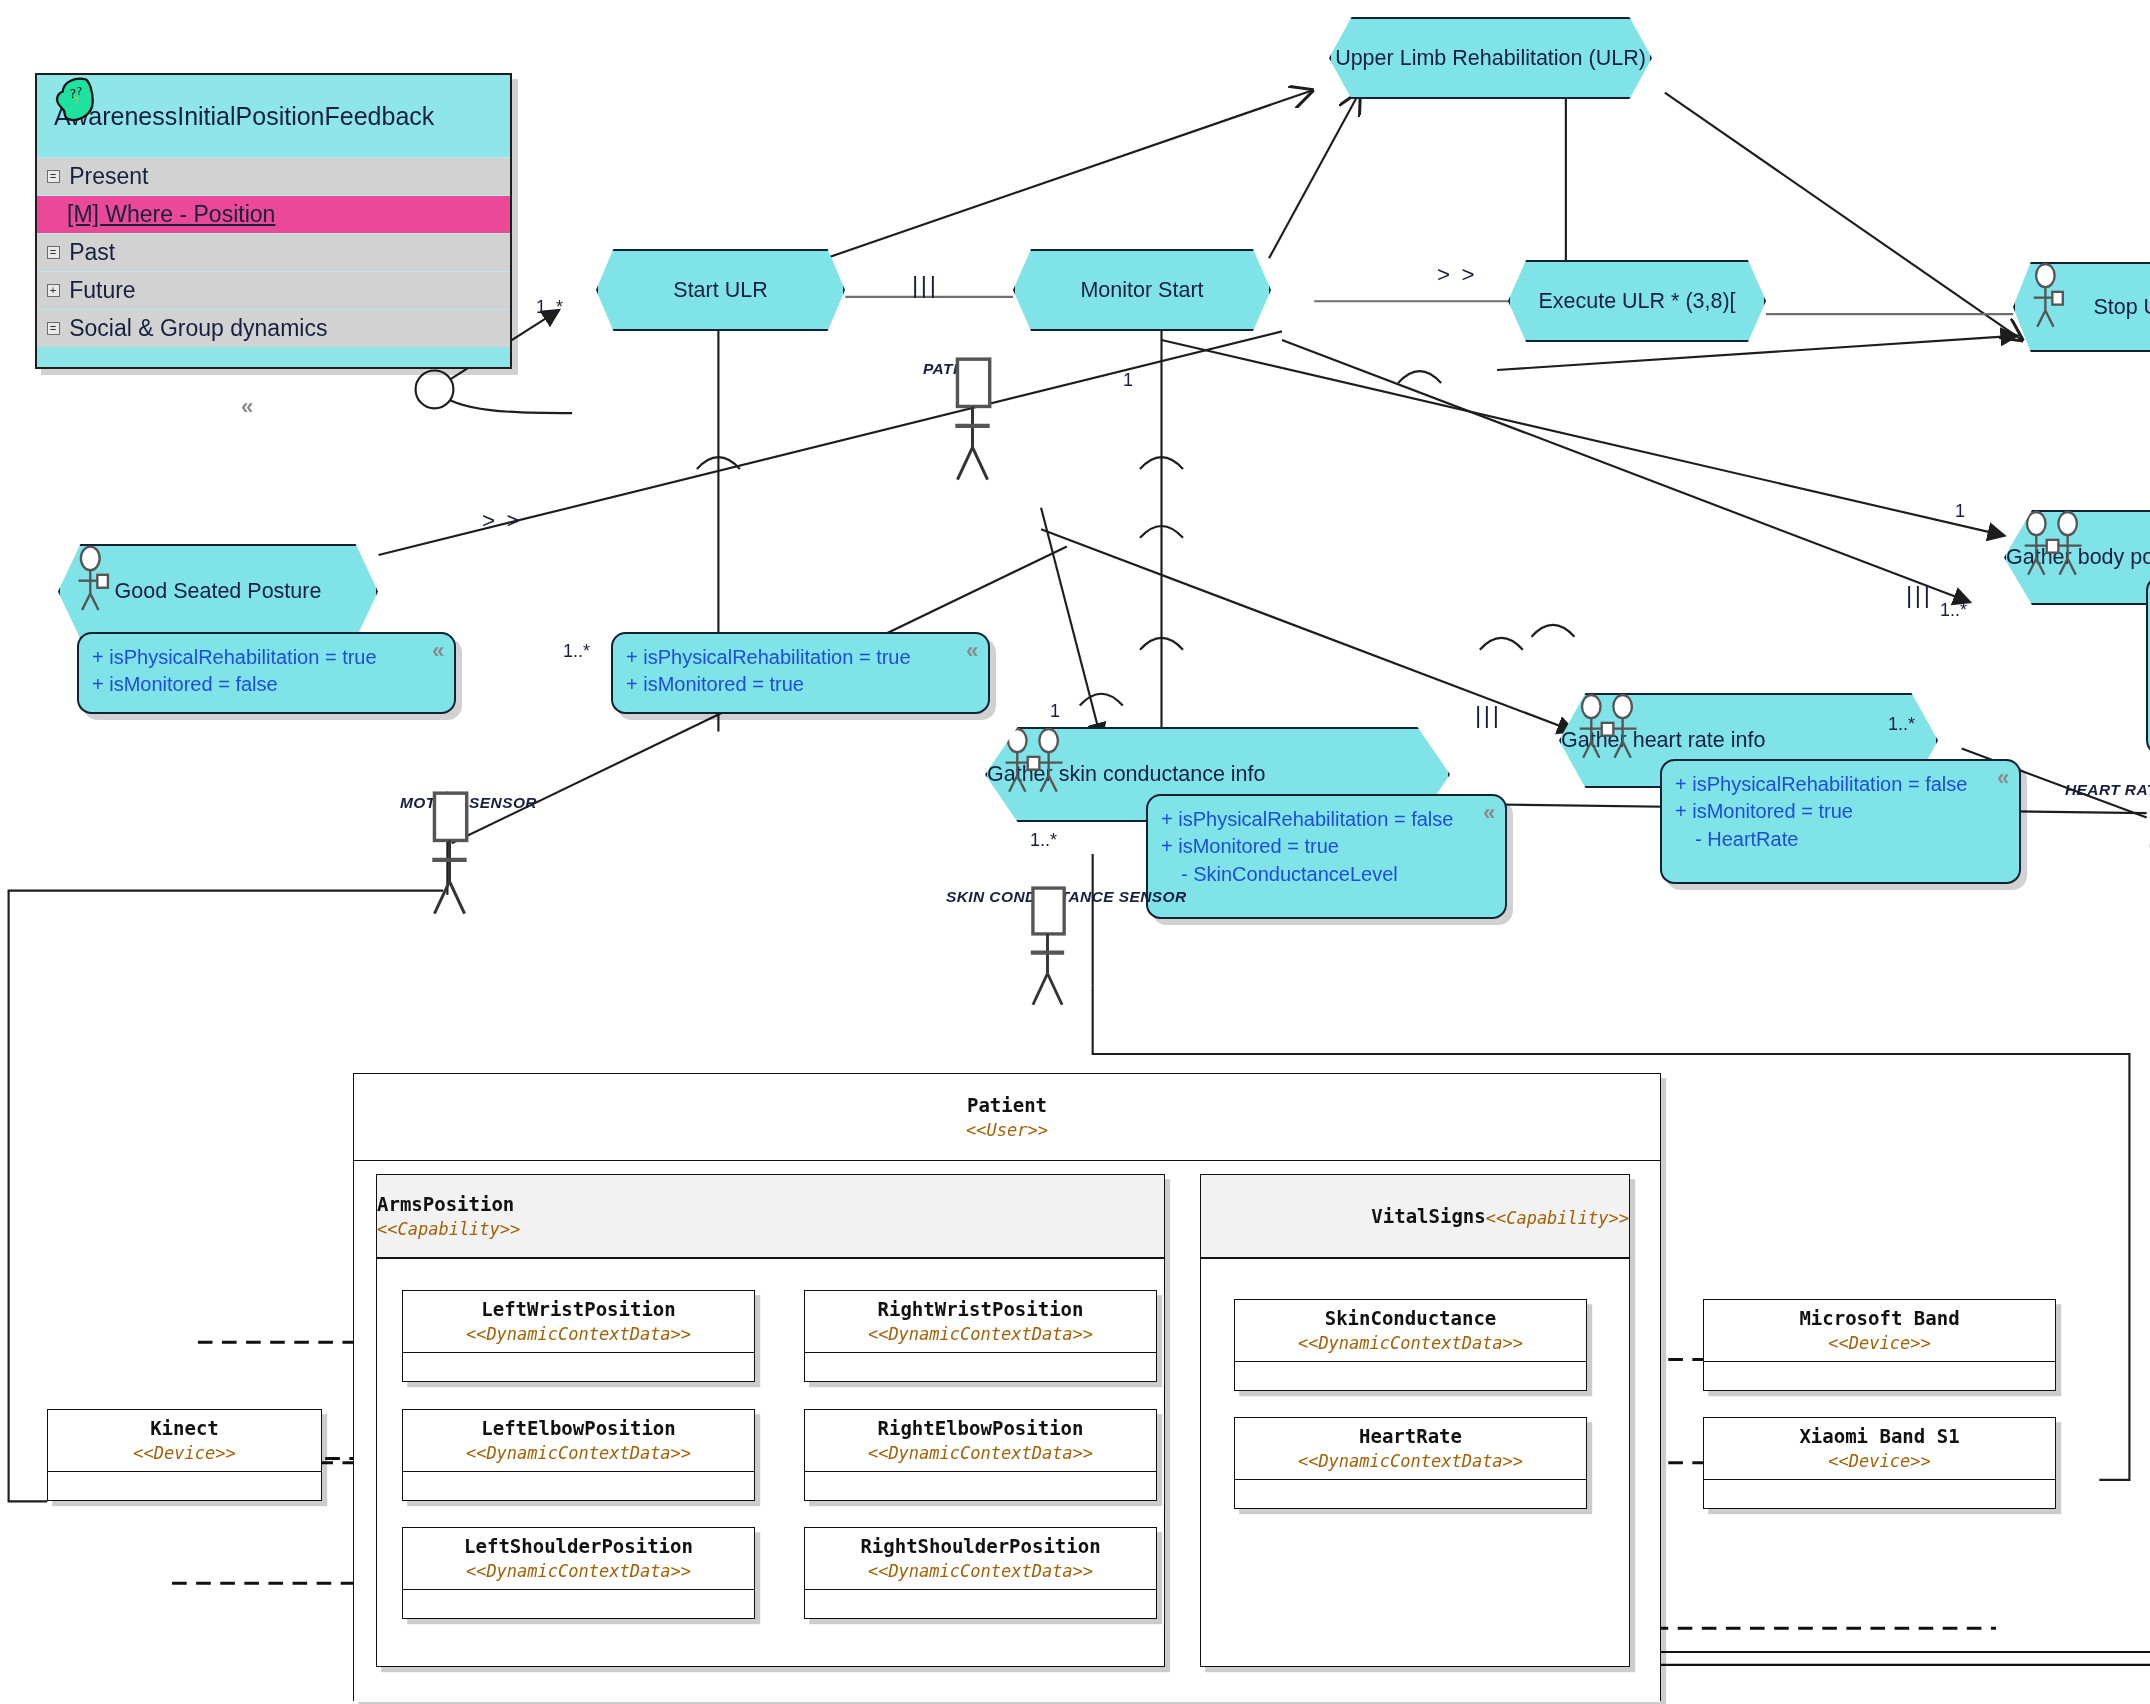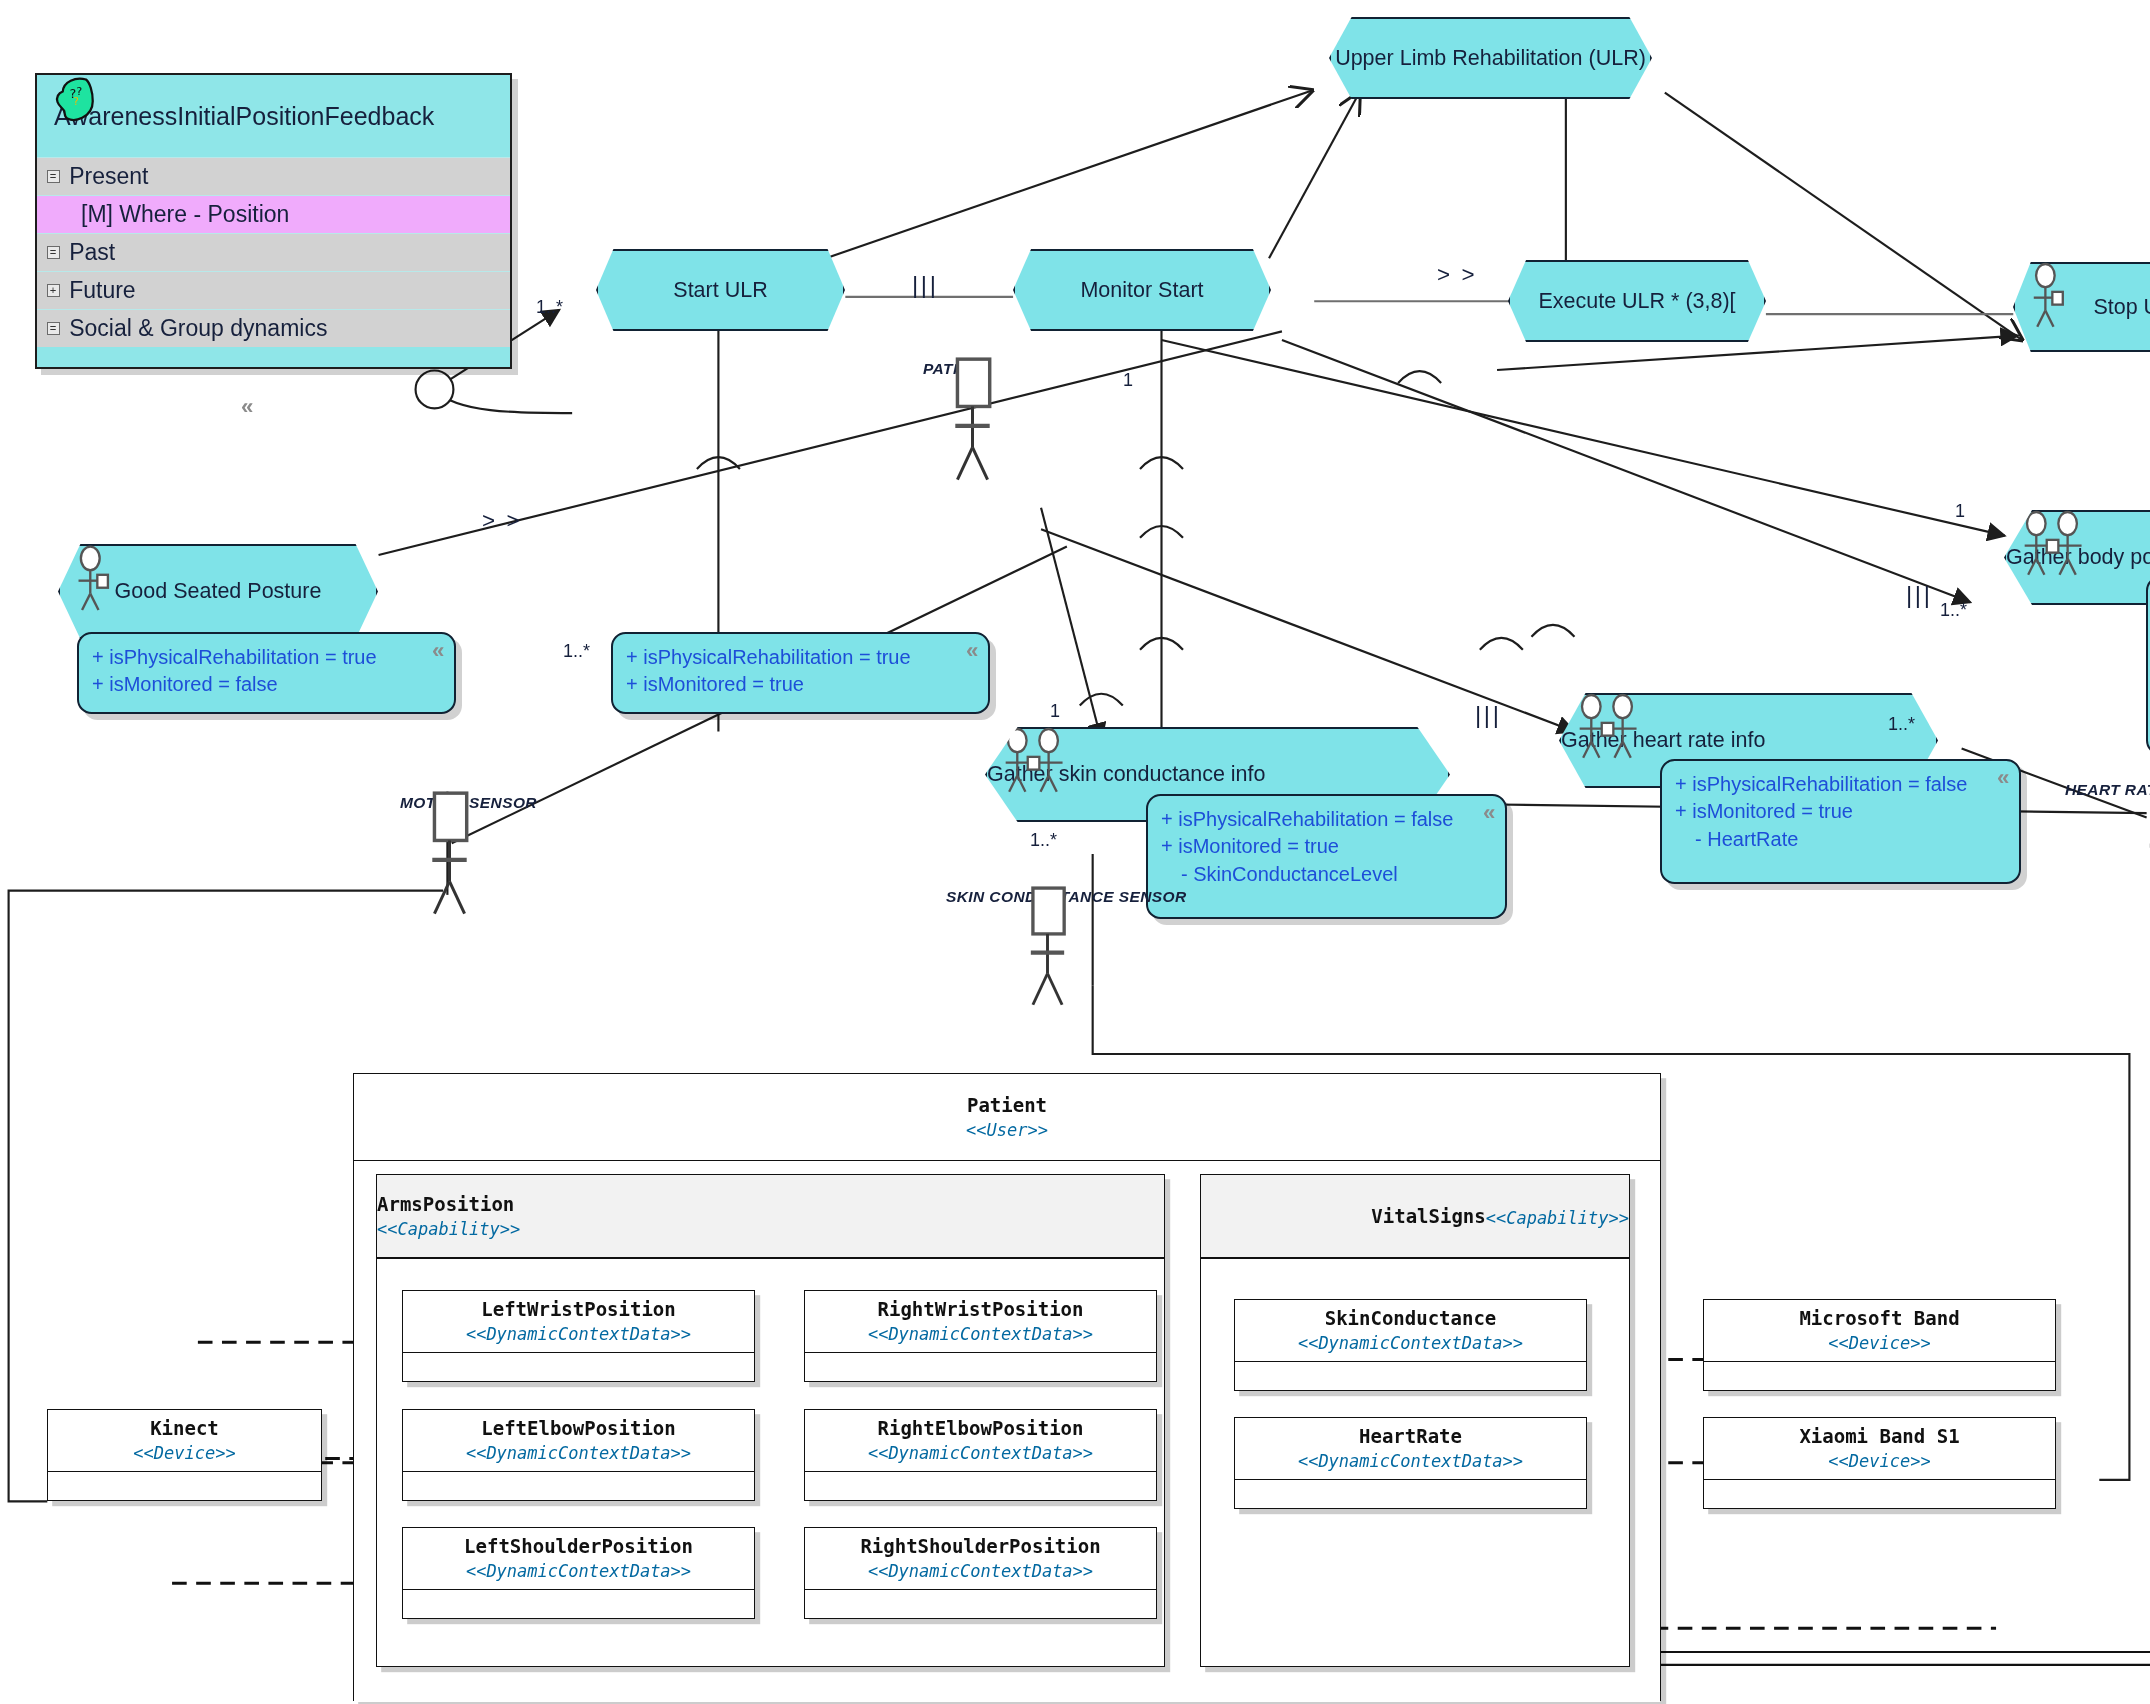--- a/index.html
+++ b/index.html
@@ -8,21 +8,21 @@
 
   
   .abs{position:absolute;box-sizing:border-box;}
 
   
   .note{border:2.6px solid #1d1d1d;background:#8fe6e8;box-shadow:6px 6px 0 rgba(0,0,0,.18);}
   .note-head{height:82px;display:flex;align-items:center;background:#8fe6e8;}
   .note-title{font-size:25px;color:#16203c;margin-left:17px;}
   .note-row{height:37px;display:flex;align-items:center;background:#d2d2d2;
             border-top:1.3px solid #b8e9ea;font-size:23px;color:#16203c;padding-left:9.5px;}
-  .note-row.white{background:#f0abfc;padding-left:44px;}
+  .note-row.white{background:#ec4899;padding-left:30px;text-decoration:underline;}
   .note-foot{height:20px;background:#8fe6e8;}
   .sq{width:11.2px;height:11.2px;border:1.3px solid #6b6b6b;background:#e9e9e9;
       display:inline-flex;align-items:center;justify-content:center;
       font-size:11.2px;line-height:1;color:#333;margin-right:9.5px;flex:none;}
 
   .brain{width:48px;height:48px;margin-left:15.5px;flex:none;}
 
   
   .uc{background:#7fe3e8;border:2.2px solid #123;filter:drop-shadow(5.2px 5.2px 0 rgba(0,0,0,.22));
       display:flex;align-items:center;
@@ -37,21 +37,21 @@
   .attr{font-size:20px;color:#1d4ed8;line-height:1.38;white-space:nowrap;}
   .attr.ind{padding-left:20px;}
   .chev{position:absolute;right:9.5px;top:7.7px;font-size:22.4px;color:#8b8b8b;
         font-weight:bold;line-height:.8;}
 
   
   .cls{background:#fff;border:1.7px solid #111;box-shadow:5.2px 5.2px 0 rgba(0,0,0,.20);
        font-family:"DejaVu Sans Mono", monospace;}
   .cls-head{padding:6.9px 4.3px 7.7px;text-align:center;border-bottom:1.7px solid #111;}
   .cls-name{font-size:19px;color:#111;font-weight:bold;}
-  .cls-stereo{font-size:17px;color:#0369a1;font-style:italic;margin-top:4.3px;}
+  .cls-stereo{font-size:17px;color:#a16207;font-style:italic;margin-top:4.3px;}
   .cls-body{height:25px;}
   .pkg{background:#e3e3e3;}
   .pkg-light{background:#f2f2f2;}
   .container{background:#fff;border:1.7px solid #111;box-shadow:5.2px 5.2px 0 rgba(0,0,0,.20);}
 
   
   .act-label{font-size:15.5px;font-style:italic;font-weight:bold;color:#16203c;
              font-family:"Liberation Sans", sans-serif;letter-spacing:0.4px;white-space:nowrap;}
 
   

